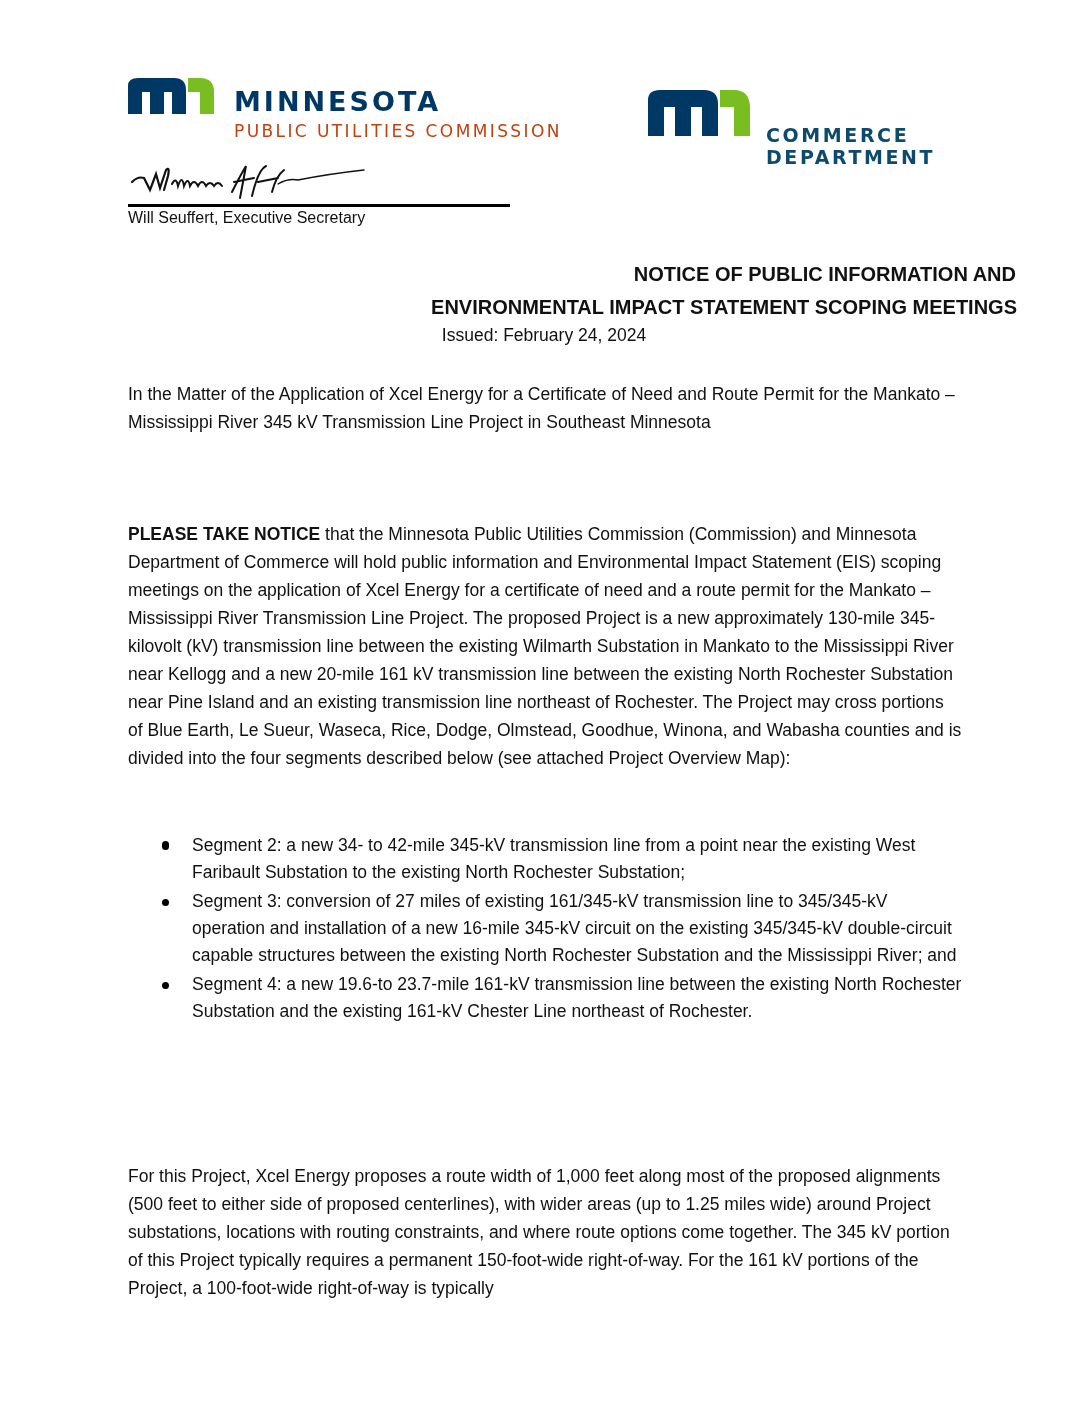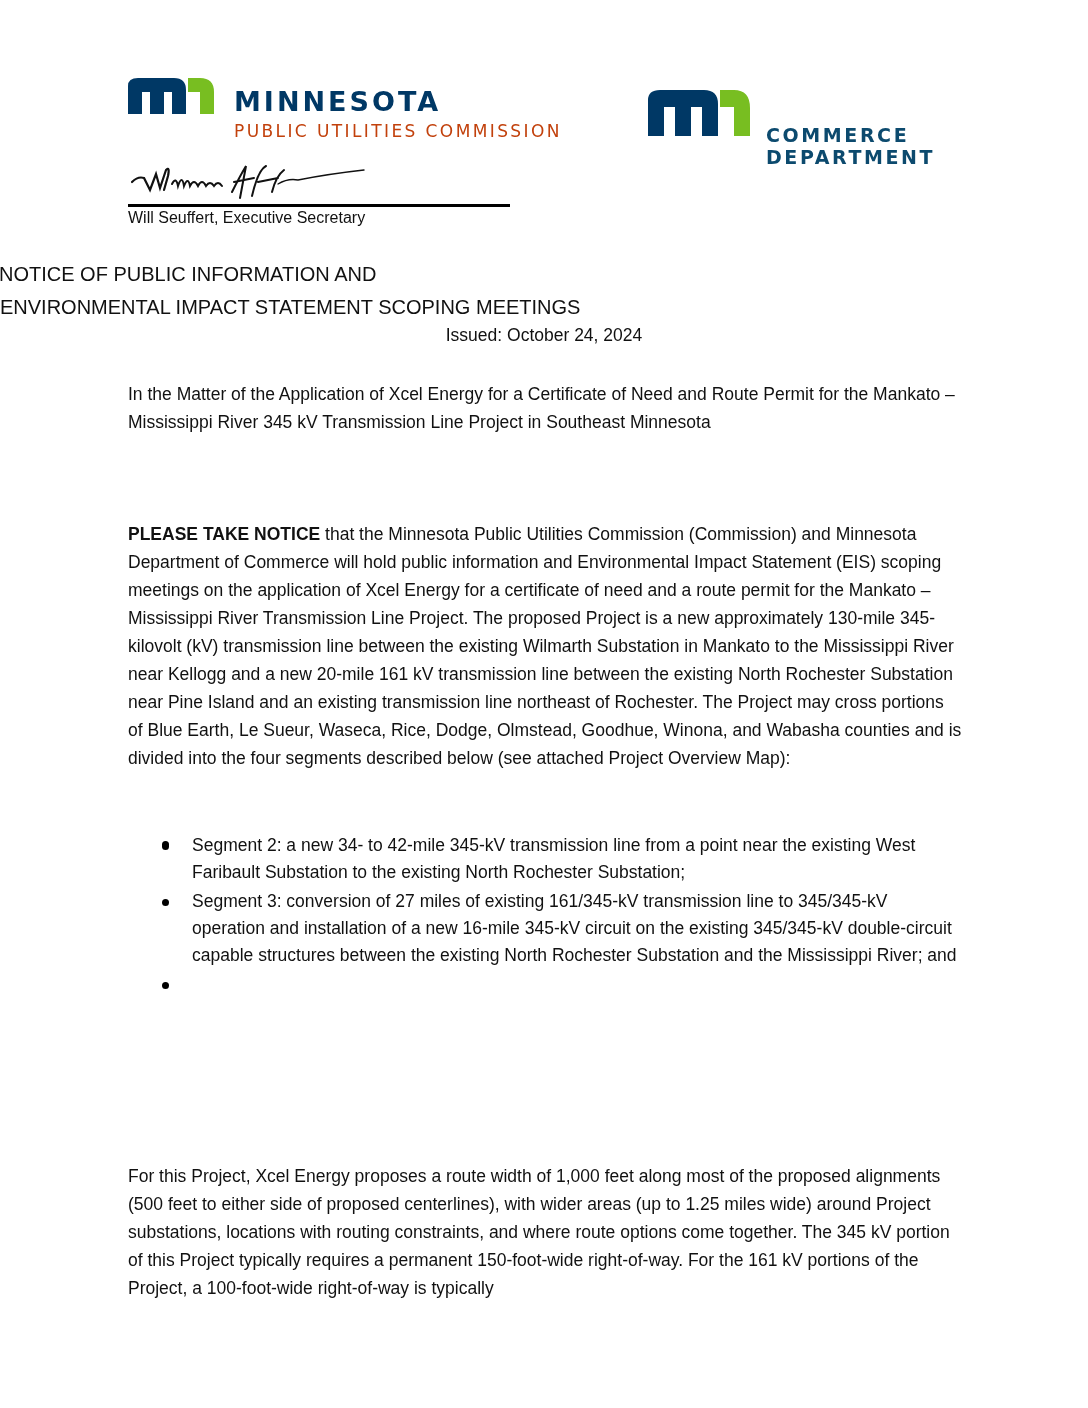--- a/index.html
+++ b/index.html
@@ -19,21 +19,21 @@
   .logo-com { position: absolute; left: 648px; top: 90px; width: 310px; height: 50px; }
   .com-text { position: absolute; left: 118px; top: 2px; font-family: "DejaVu Sans", sans-serif;
               font-weight: bold; color: #0c4a6e; font-size: 19px; letter-spacing: 2.6px; line-height: 22px; margin-top: 32px; }
 
   
   .signature { position: absolute; left: 128px; top: 156px; width: 240px; height: 44px; }
   .sig-rule { position: absolute; left: 128px; top: 204px; width: 382px; height: 3px; background: #000; }
   .sig-name { position: absolute; left: 128px; top: 209px; font-size: 16px; text-align: center; }
 
   
-  .title { position: absolute; left: 0; width: 1017px; text-align: left; font-weight: normal;
+  .title { position: absolute; left: 0; width: 1017px; text-align: right; font-weight: bold;
            font-size: 20px; line-height: 34px; }
   .t1 { top: 257px; left: -1px; }
   .t2 { top: 290px; }
   .issued { position: absolute; top: 325px; left: 0; width: 1088px; text-align: center; font-size: 17.5px; }
 
   .matter { position: absolute; left: 128px; top: 380px; width: 830px; font-weight: normal;
             font-size: 17.5px; line-height: 28px; }
   .docket { position: absolute; left: 128px; top: 464px; font-size: 17.5px; line-height: 28px; }
   .docket b { font-weight: bold; }
 
@@ -77,28 +77,28 @@
     <path d="M4 26 Q10 20 16 22 L22 34 L28 18 L32 32 L38 14 Q42 10 40 20 L36 34" fill="none" stroke="#111" stroke-width="2.2" stroke-linecap="round"></path>
     <path d="M44 28 Q48 20 50 30 Q54 18 56 30 Q60 20 62 30 Q66 22 70 30 Q74 22 78 30 Q82 24 86 30 Q90 24 94 30" fill="none" stroke="#111" stroke-width="2" stroke-linecap="round"></path>
     <path d="M104 36 Q112 20 118 10 L112 42 M106 26 L126 22 M124 40 Q130 14 138 10 M130 26 L150 22 M144 36 Q148 20 156 14" fill="none" stroke="#111" stroke-width="2" stroke-linecap="round"></path>
     <path d="M150 28 Q160 22 170 24 Q200 18 236 14" fill="none" stroke="#111" stroke-width="1.4" stroke-linecap="round"></path>
   </svg>
   <div class="sig-rule"></div>
   <div class="sig-name">Will Seuffert, Executive Secretary</div>
 
   <div class="title t1">NOTICE OF PUBLIC INFORMATION AND</div>
   <div class="title t2">ENVIRONMENTAL IMPACT STATEMENT SCOPING MEETINGS</div>
-  <div class="issued">Issued: October 24, 2024</div>
+  <div class="issued">Issued: February 24, 2024</div>
 
   <div class="matter">In the Matter of the Application of Xcel Energy for a Certificate of Need and Route Permit for the Mankato – Mississippi River 345 kV Transmission Line Project in Southeast Minnesota</div>
 
 
   <div class="body-para p1"><b>PLEASE TAKE NOTICE</b><span> that the Minnesota Public Utilities Commission (Commission) and Minnesota Department of Commerce will hold public information and Environmental Impact Statement (EIS) scoping meetings on the application of Xcel Energy for a certificate of need and a route permit for the Mankato – Mississippi River Transmission Line Project. The proposed Project is a new approximately 130-mile 345-kilovolt (kV) transmission line between the existing Wilmarth Substation in Mankato to the Mississippi River near Kellogg and a new 20-mile 161 kV transmission line between the existing North Rochester Substation near Pine Island and an existing transmission line northeast of Rochester. The Project may cross portions of Blue Earth, Le Sueur, Waseca, Rice, Dodge, Olmstead, Goodhue, Winona, and Wabasha counties and is divided into the four segments described below (see attached Project Overview Map):</span></div>
 
   <ul class="seg-list">
     <li><span class="bullet"></span></li>
     <li><span class="bullet"></span><span>Segment 2: a new 34- to 42-mile 345-kV transmission line from a point near the existing West Faribault Substation to the existing North Rochester Substation;</span></li>
     <li><span class="bullet"></span><span>Segment 3: conversion of 27 miles of existing 161/345-kV transmission line to 345/345-kV operation and installation of a new 16-mile 345-kV circuit on the existing 345/345-kV double-circuit capable structures between the existing North Rochester Substation and the Mississippi River; and</span></li>
-    <li><span class="bullet"></span></li>
+    <li><span class="bullet"></span><span>Segment 4: a new 19.6-to 23.7-mile 161-kV transmission line between the existing North Rochester Substation and the existing 161-kV Chester Line northeast of Rochester.</span></li>
   </ul>
 
   <div class="body-para p2">For this Project, Xcel Energy proposes a route width of 1,000 feet along most of the proposed alignments (500 feet to either side of proposed centerlines), with wider areas (up to 1.25 miles wide) around Project substations, locations with routing constraints, and where route options come together. The 345 kV portion of this Project typically requires a permanent 150-foot-wide right-of-way. For the 161 kV portions of the Project, a 100-foot-wide right-of-way is typically</div>
 </div>
 
 </body></html>

